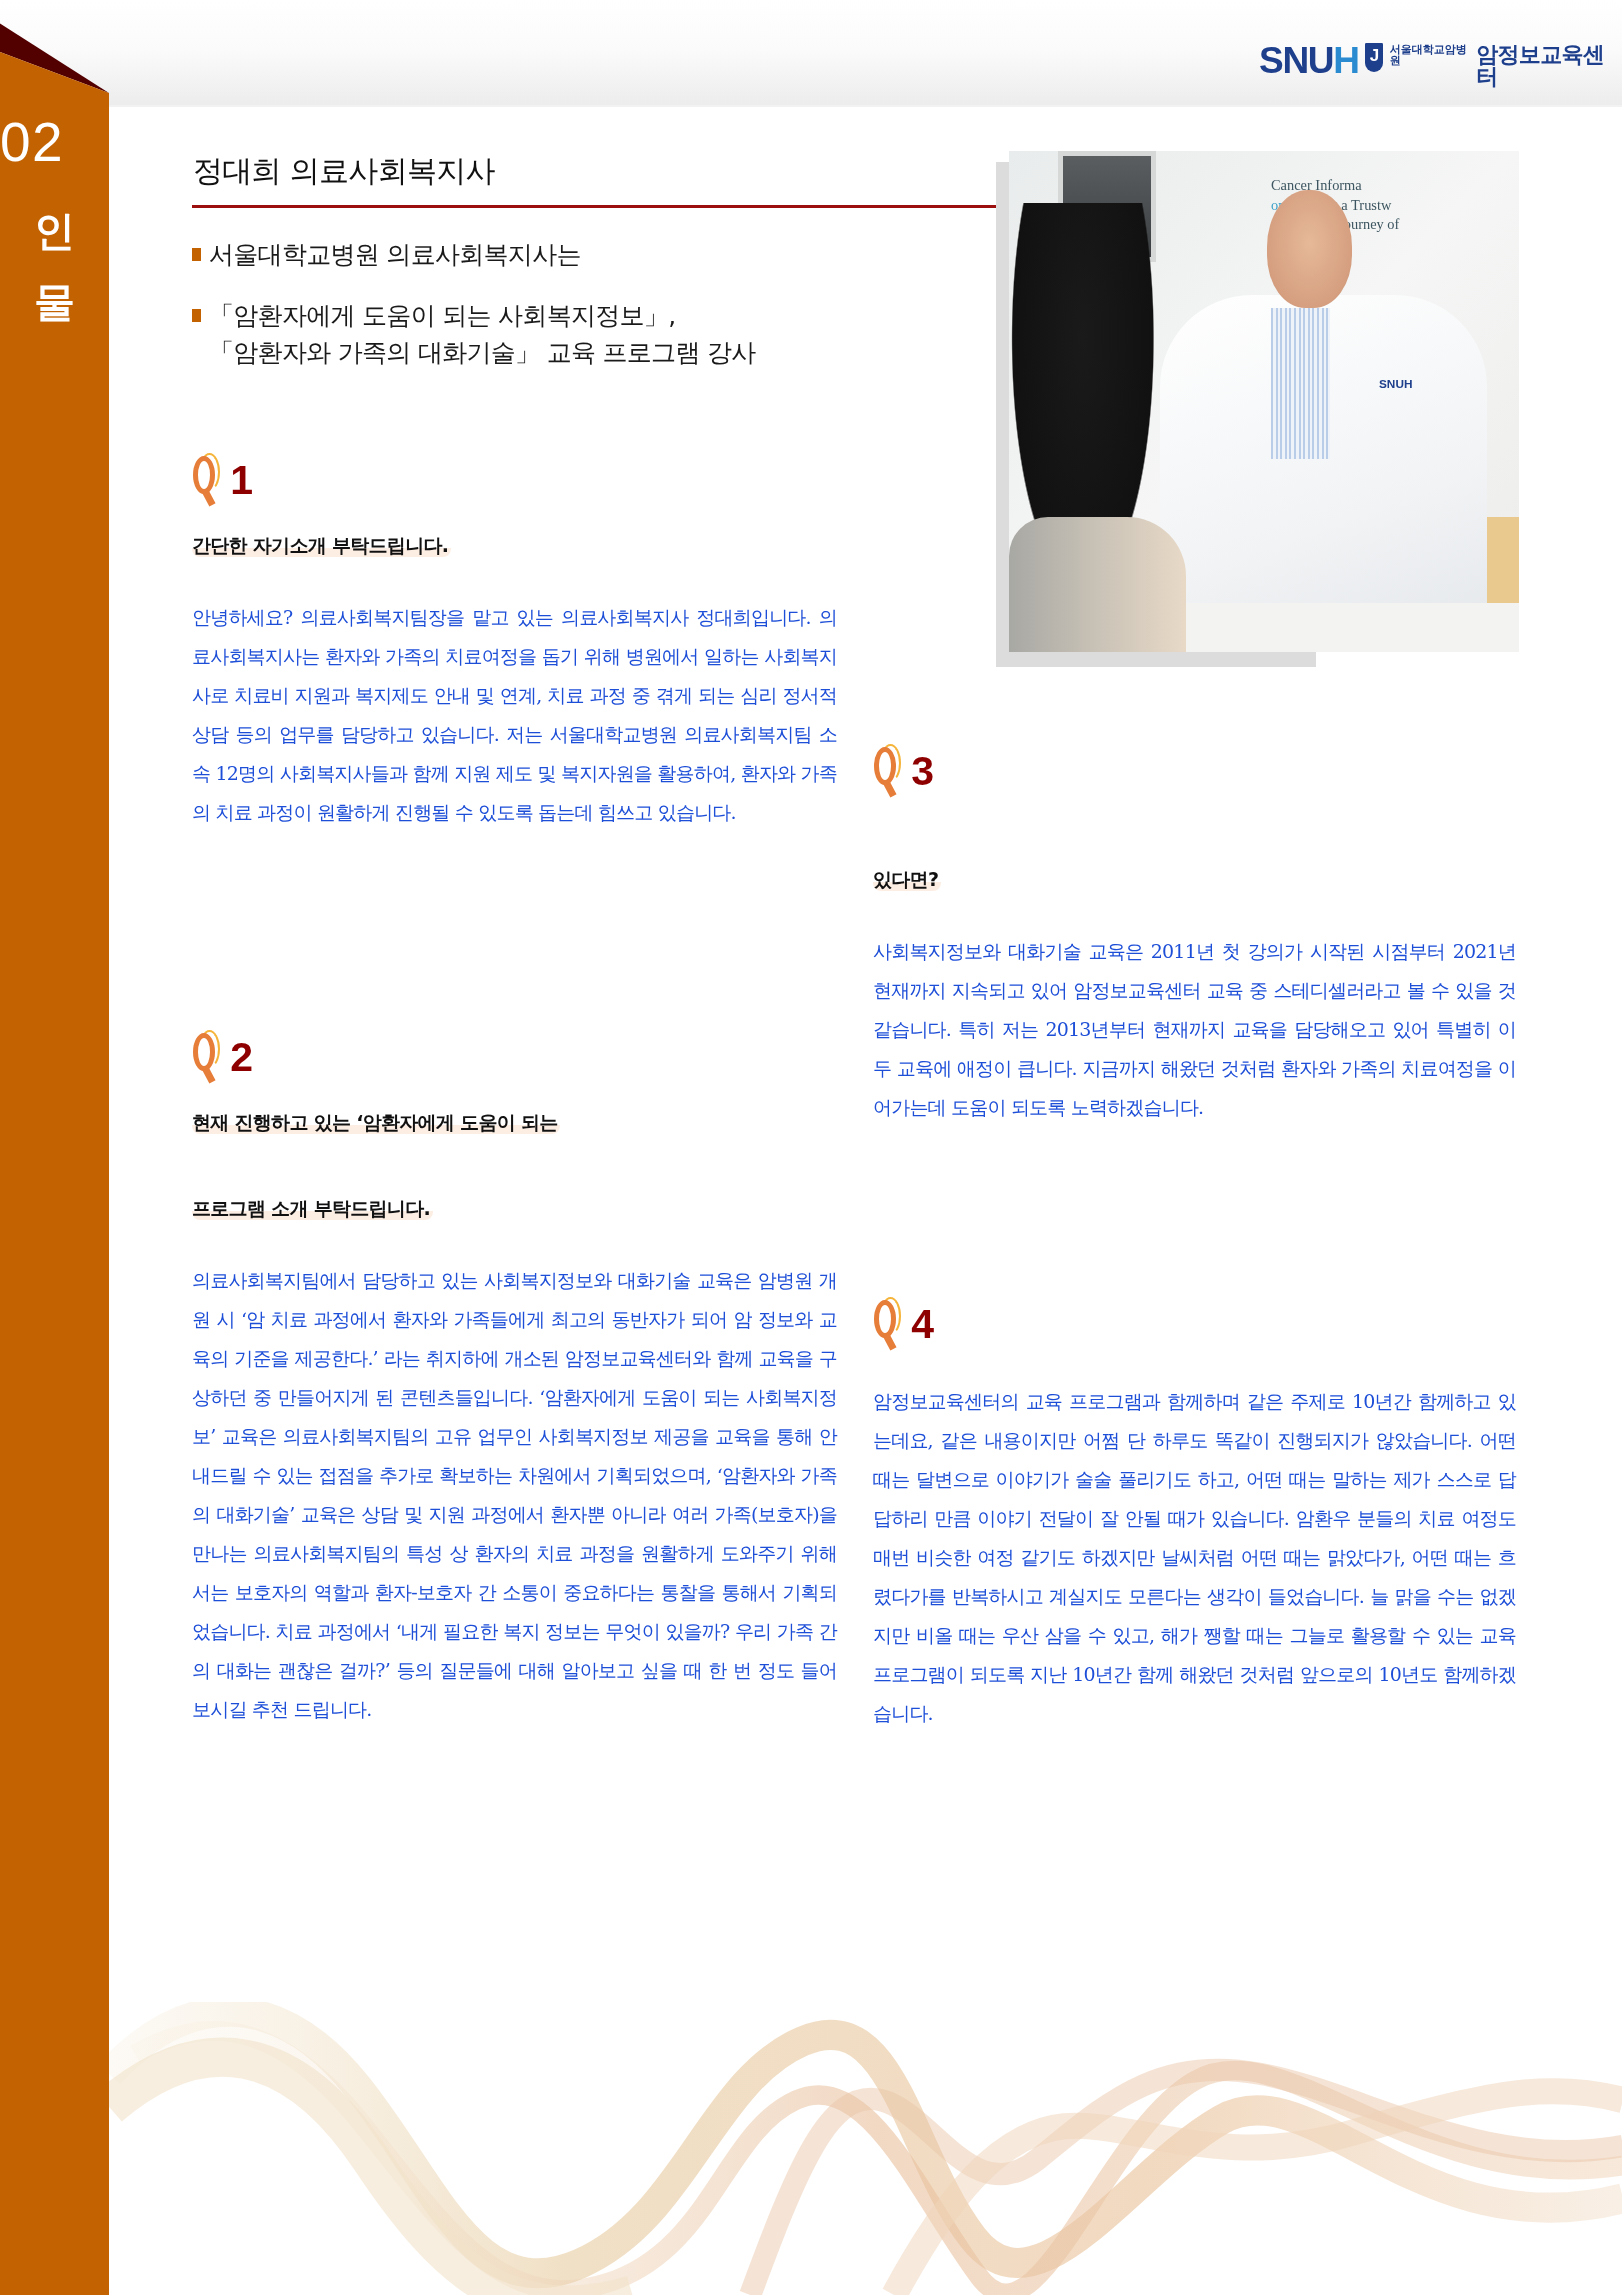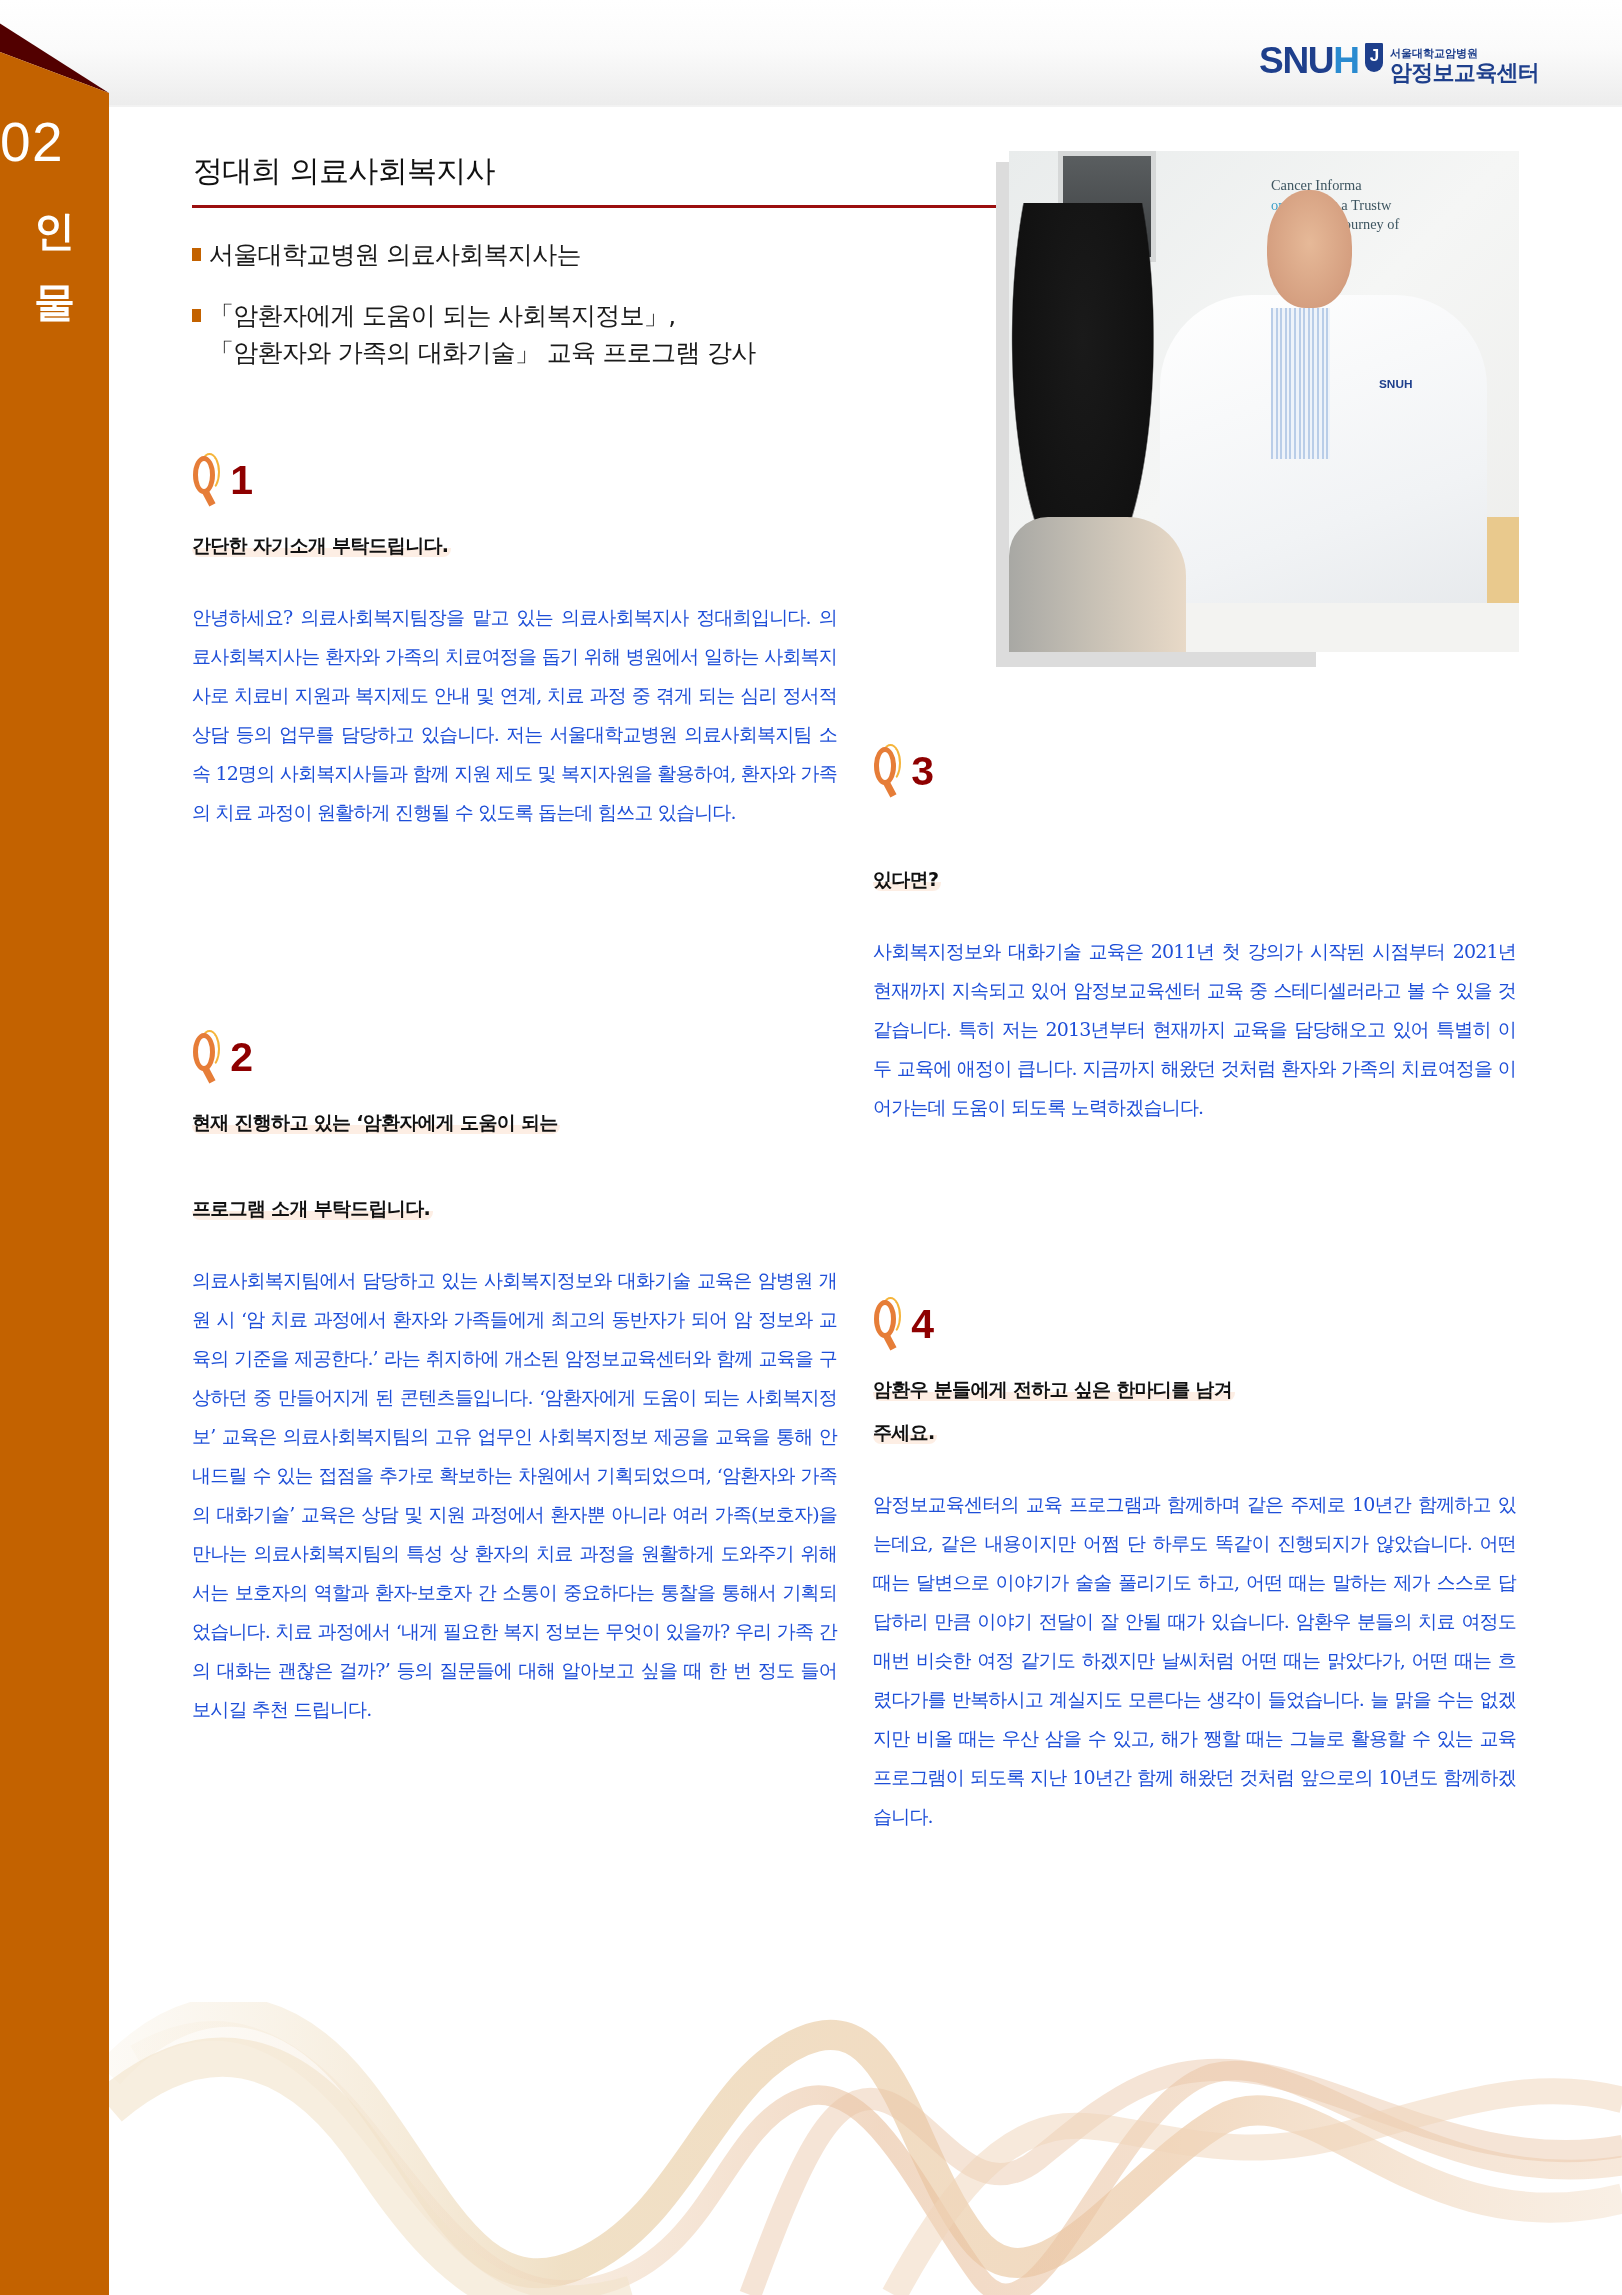--- a/index.html
+++ b/index.html
@@ -35,21 +35,21 @@
     position: absolute; left: 0; width: 109px; top: 196px; text-align: center;
     color: #ffffff; font-size: 41px; font-weight: 700; line-height: 71px;
   }
 
   
   .logo { position: absolute; left: 1259px; top: 37px; height: 46px; display: flex; align-items: center; }
   .logo-snuh { font-family: "Liberation Sans", sans-serif; font-weight: 700; font-size: 37px; letter-spacing: -1.3px; color: #1e3f8c; line-height: 1; }
   .logo-snuh .h { color: #2a8bd0; }
   .logo-shield { width: 18.3px; height: 29px; margin: 0 6.5px 0 6.5px; background: #1e3f8c; border-radius: 1.3px 1.3px 9.2px 9.2px; position: relative; top: -2.6px; }
   .logo-shield::after { content: "J"; position: absolute; left: 4.6px; top: 2.6px; color: #fff; font-size: 17px; font-weight: 700; font-family: "Liberation Sans", sans-serif; }
-  .logo-text { display: flex; flex-direction: column; line-height: 1; margin-top: 12px; }
+  .logo-text { display: flex; flex-direction: row; line-height: 1; margin-top: 12px; }
   .logo-sub { font-size: 11px; color: #1e3f8c; font-weight: 700; margin-bottom: 2.6px; }
   .logo-main { font-size: 22px; color: #1e3f8c; font-weight: 700; letter-spacing: -0.7px; }
 
   
   .profile-name { position: absolute; left: 193px; top: 151px; font-size: 30px; font-weight: 400; color: #111; letter-spacing: -0.7px; }
   .profile-rule { position: absolute; left: 192px; top: 205px; width: 804px; height: 3.3px; background: #9b0f0f; }
   .profile-list { position: absolute; left: 192px; top: 236px; list-style: none; }
   .profile-list li { position: relative; font-size: 25px; color: #1a1a1a; padding-left: 17px; line-height: 37px; margin-bottom: 23.6px; letter-spacing: -0.7px; }
   .profile-list li .bullet { position: absolute; left: 0; top: 12.4px; width: 9.2px; height: 13px; background: #c36200; }
   .profile-list li .line2 { display: block; }
@@ -196,24 +196,20 @@
 
 <section class="q-block" id="q4">
   <div class="q-head">
     <div class="q-icon">
         <div class="ring2"></div>
         <div class="ring"></div>
         <div class="tail"></div>
       </div>
     <span class="q-num">4</span>
   </div>
-  <h2 class="q-title">
-    <span class="hl">암환우 분들에게 전하고 싶은 한마디를 남겨</span><br>
-    <span class="hl">주세요.</span>
-  </h2>
   <p class="q-body">암정보교육센터의 교육 프로그램과 함께하며 같은 주제로 10년간 함께하고 있는데요, 같은 내용이지만 어쩜 단 하루도 똑같이 진행되지가 않았습니다. 어떤 때는 달변으로 이야기가 술술 풀리기도 하고, 어떤 때는 말하는 제가 스스로 답답하리 만큼 이야기 전달이 잘 안될 때가 있습니다. 암환우 분들의 치료 여정도 매번 비슷한 여정 같기도 하겠지만 날씨처럼 어떤 때는 맑았다가, 어떤 때는 흐렸다가를 반복하시고 계실지도 모른다는 생각이 들었습니다. 늘 맑을 수는 없겠지만 비올 때는 우산 삼을 수 있고, 해가 쨍할 때는 그늘로 활용할 수 있는 교육 프로그램이 되도록 지난 10년간 함께 해왔던 것처럼 앞으로의 10년도 함께하겠습니다.</p>
 </section>
 
 <svg class="waves" viewBox="0 0 2314 448" preserveAspectRatio="none">
   <defs>
     <linearGradient id="wg1" x1="0" x2="1" y1="0" y2="0">
       <stop offset="0" stop-color="#f3e6cf" stop-opacity="0.2"></stop>
       <stop offset="0.3" stop-color="#ead3ad" stop-opacity="0.7"></stop>
       <stop offset="0.7" stop-color="#ecc9a6" stop-opacity="0.7"></stop>
       <stop offset="1" stop-color="#f0d8be" stop-opacity="0.4"></stop>

